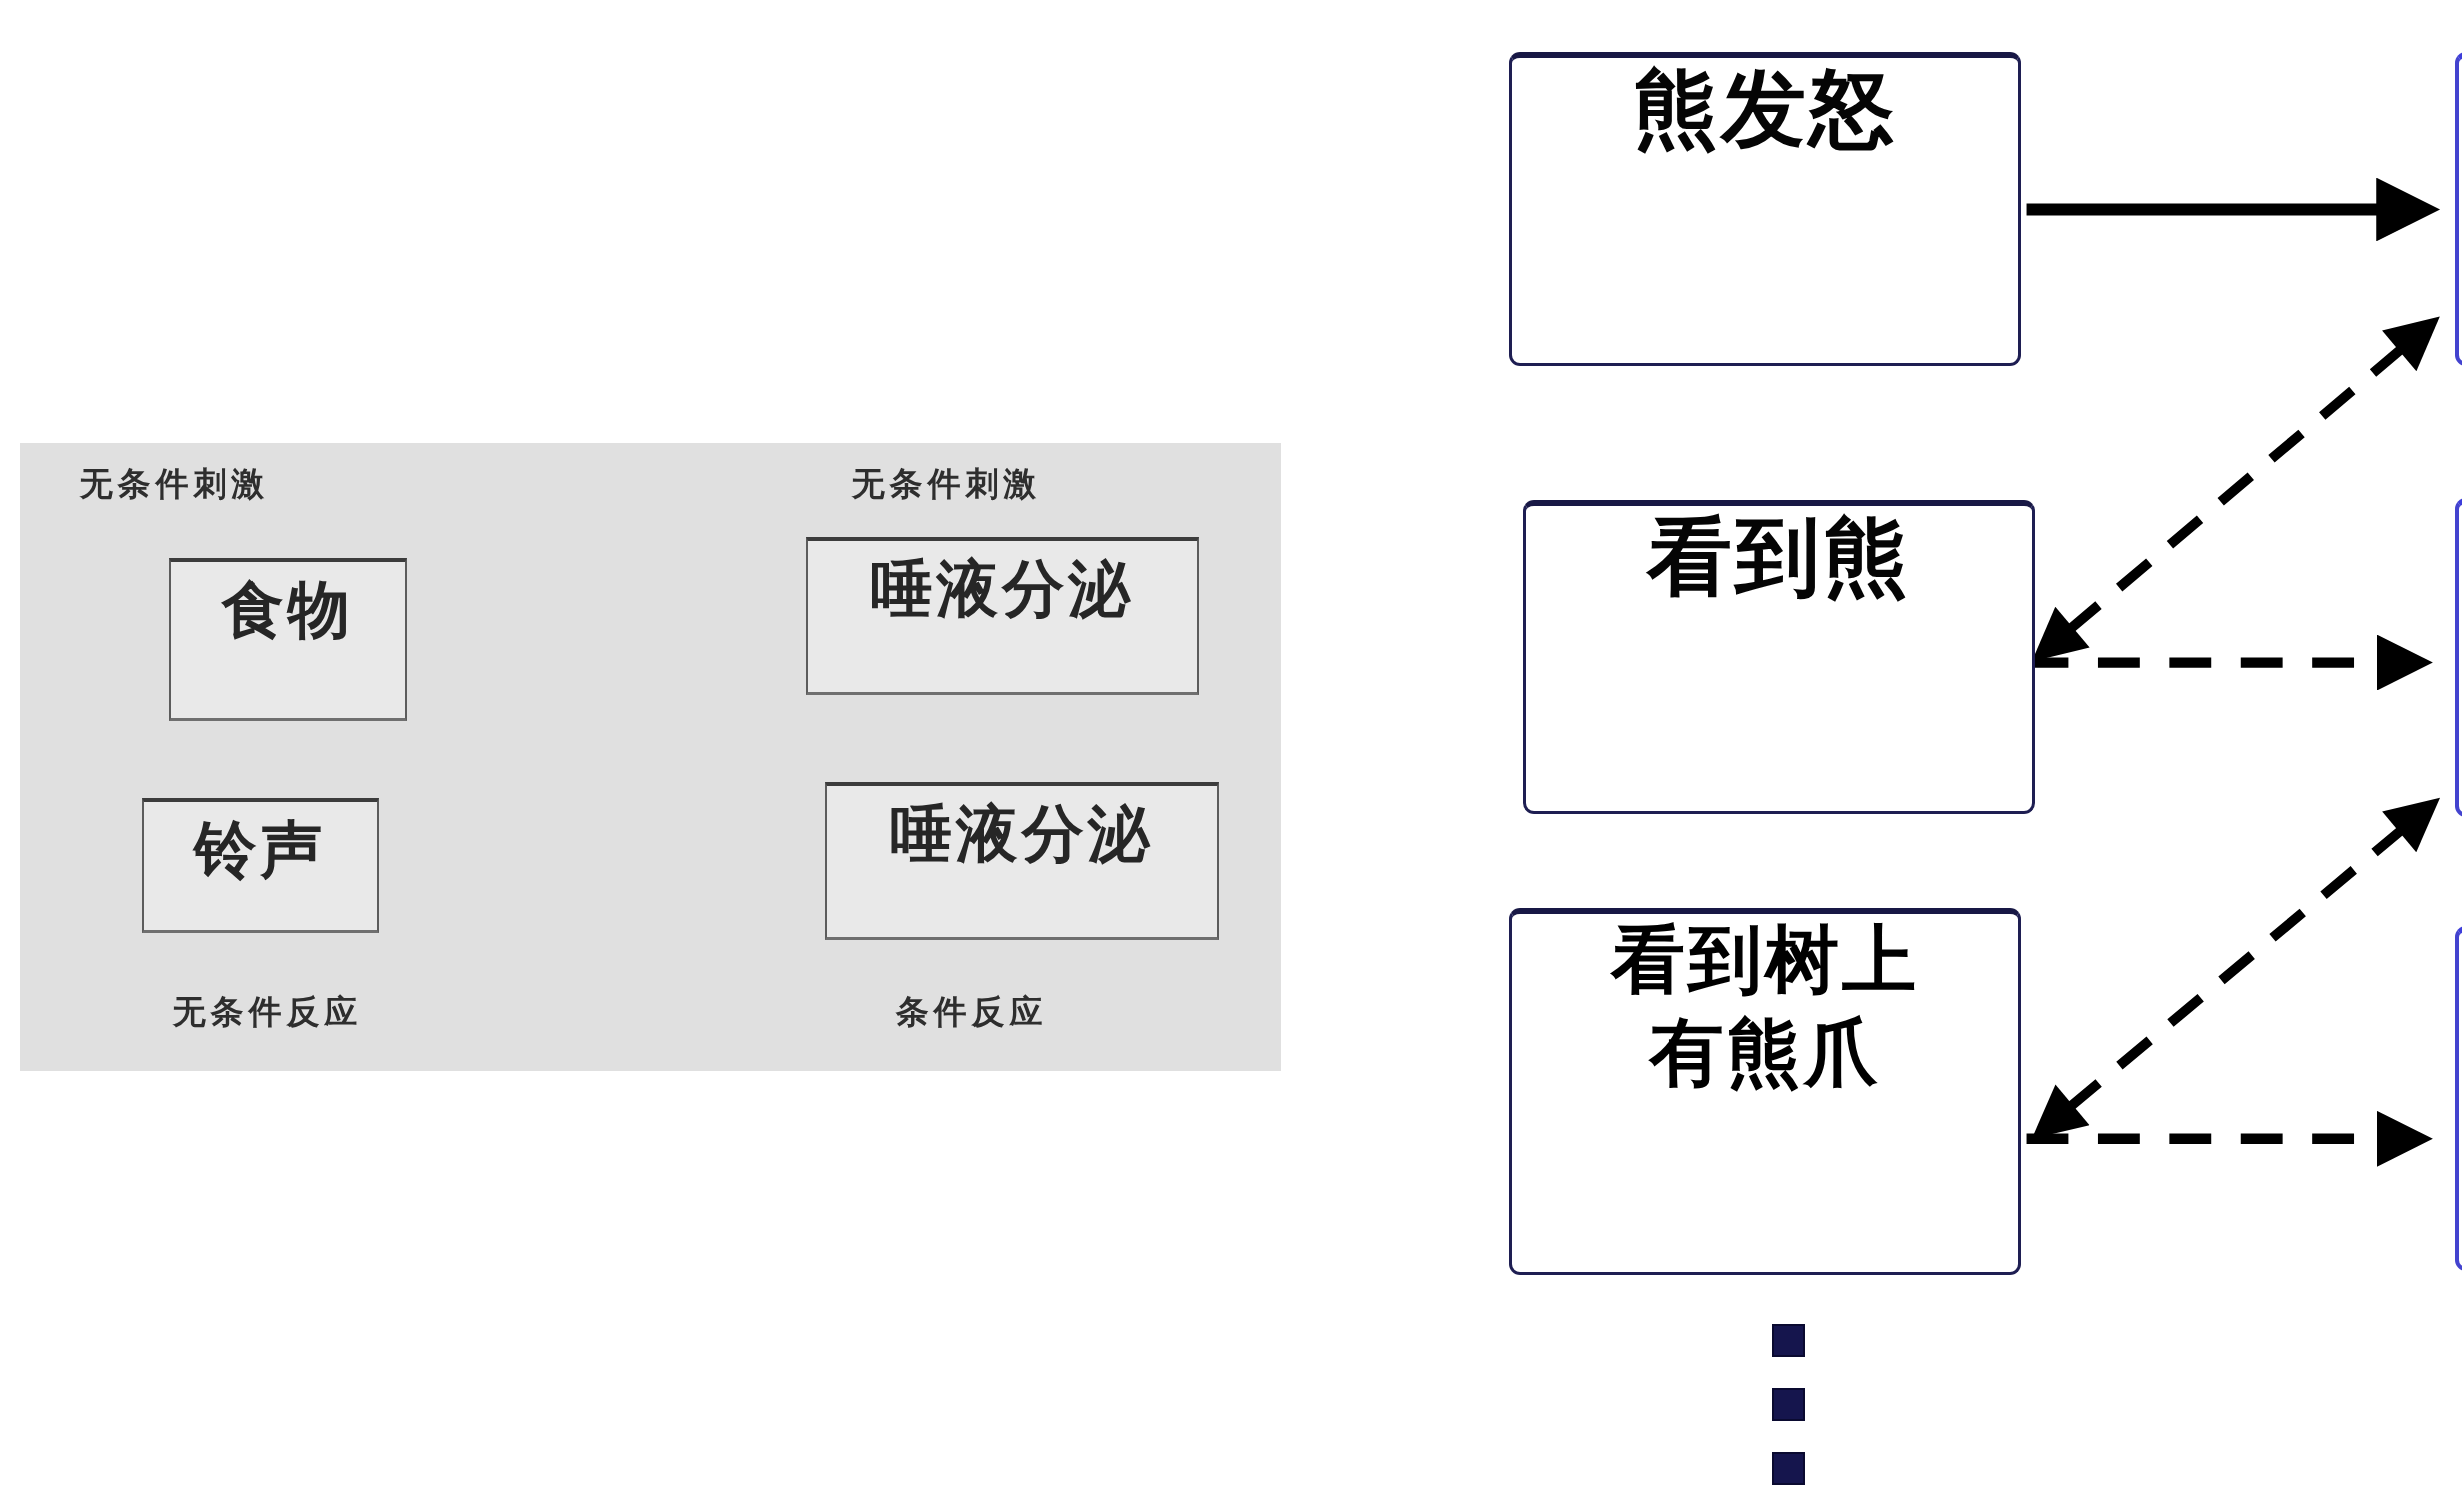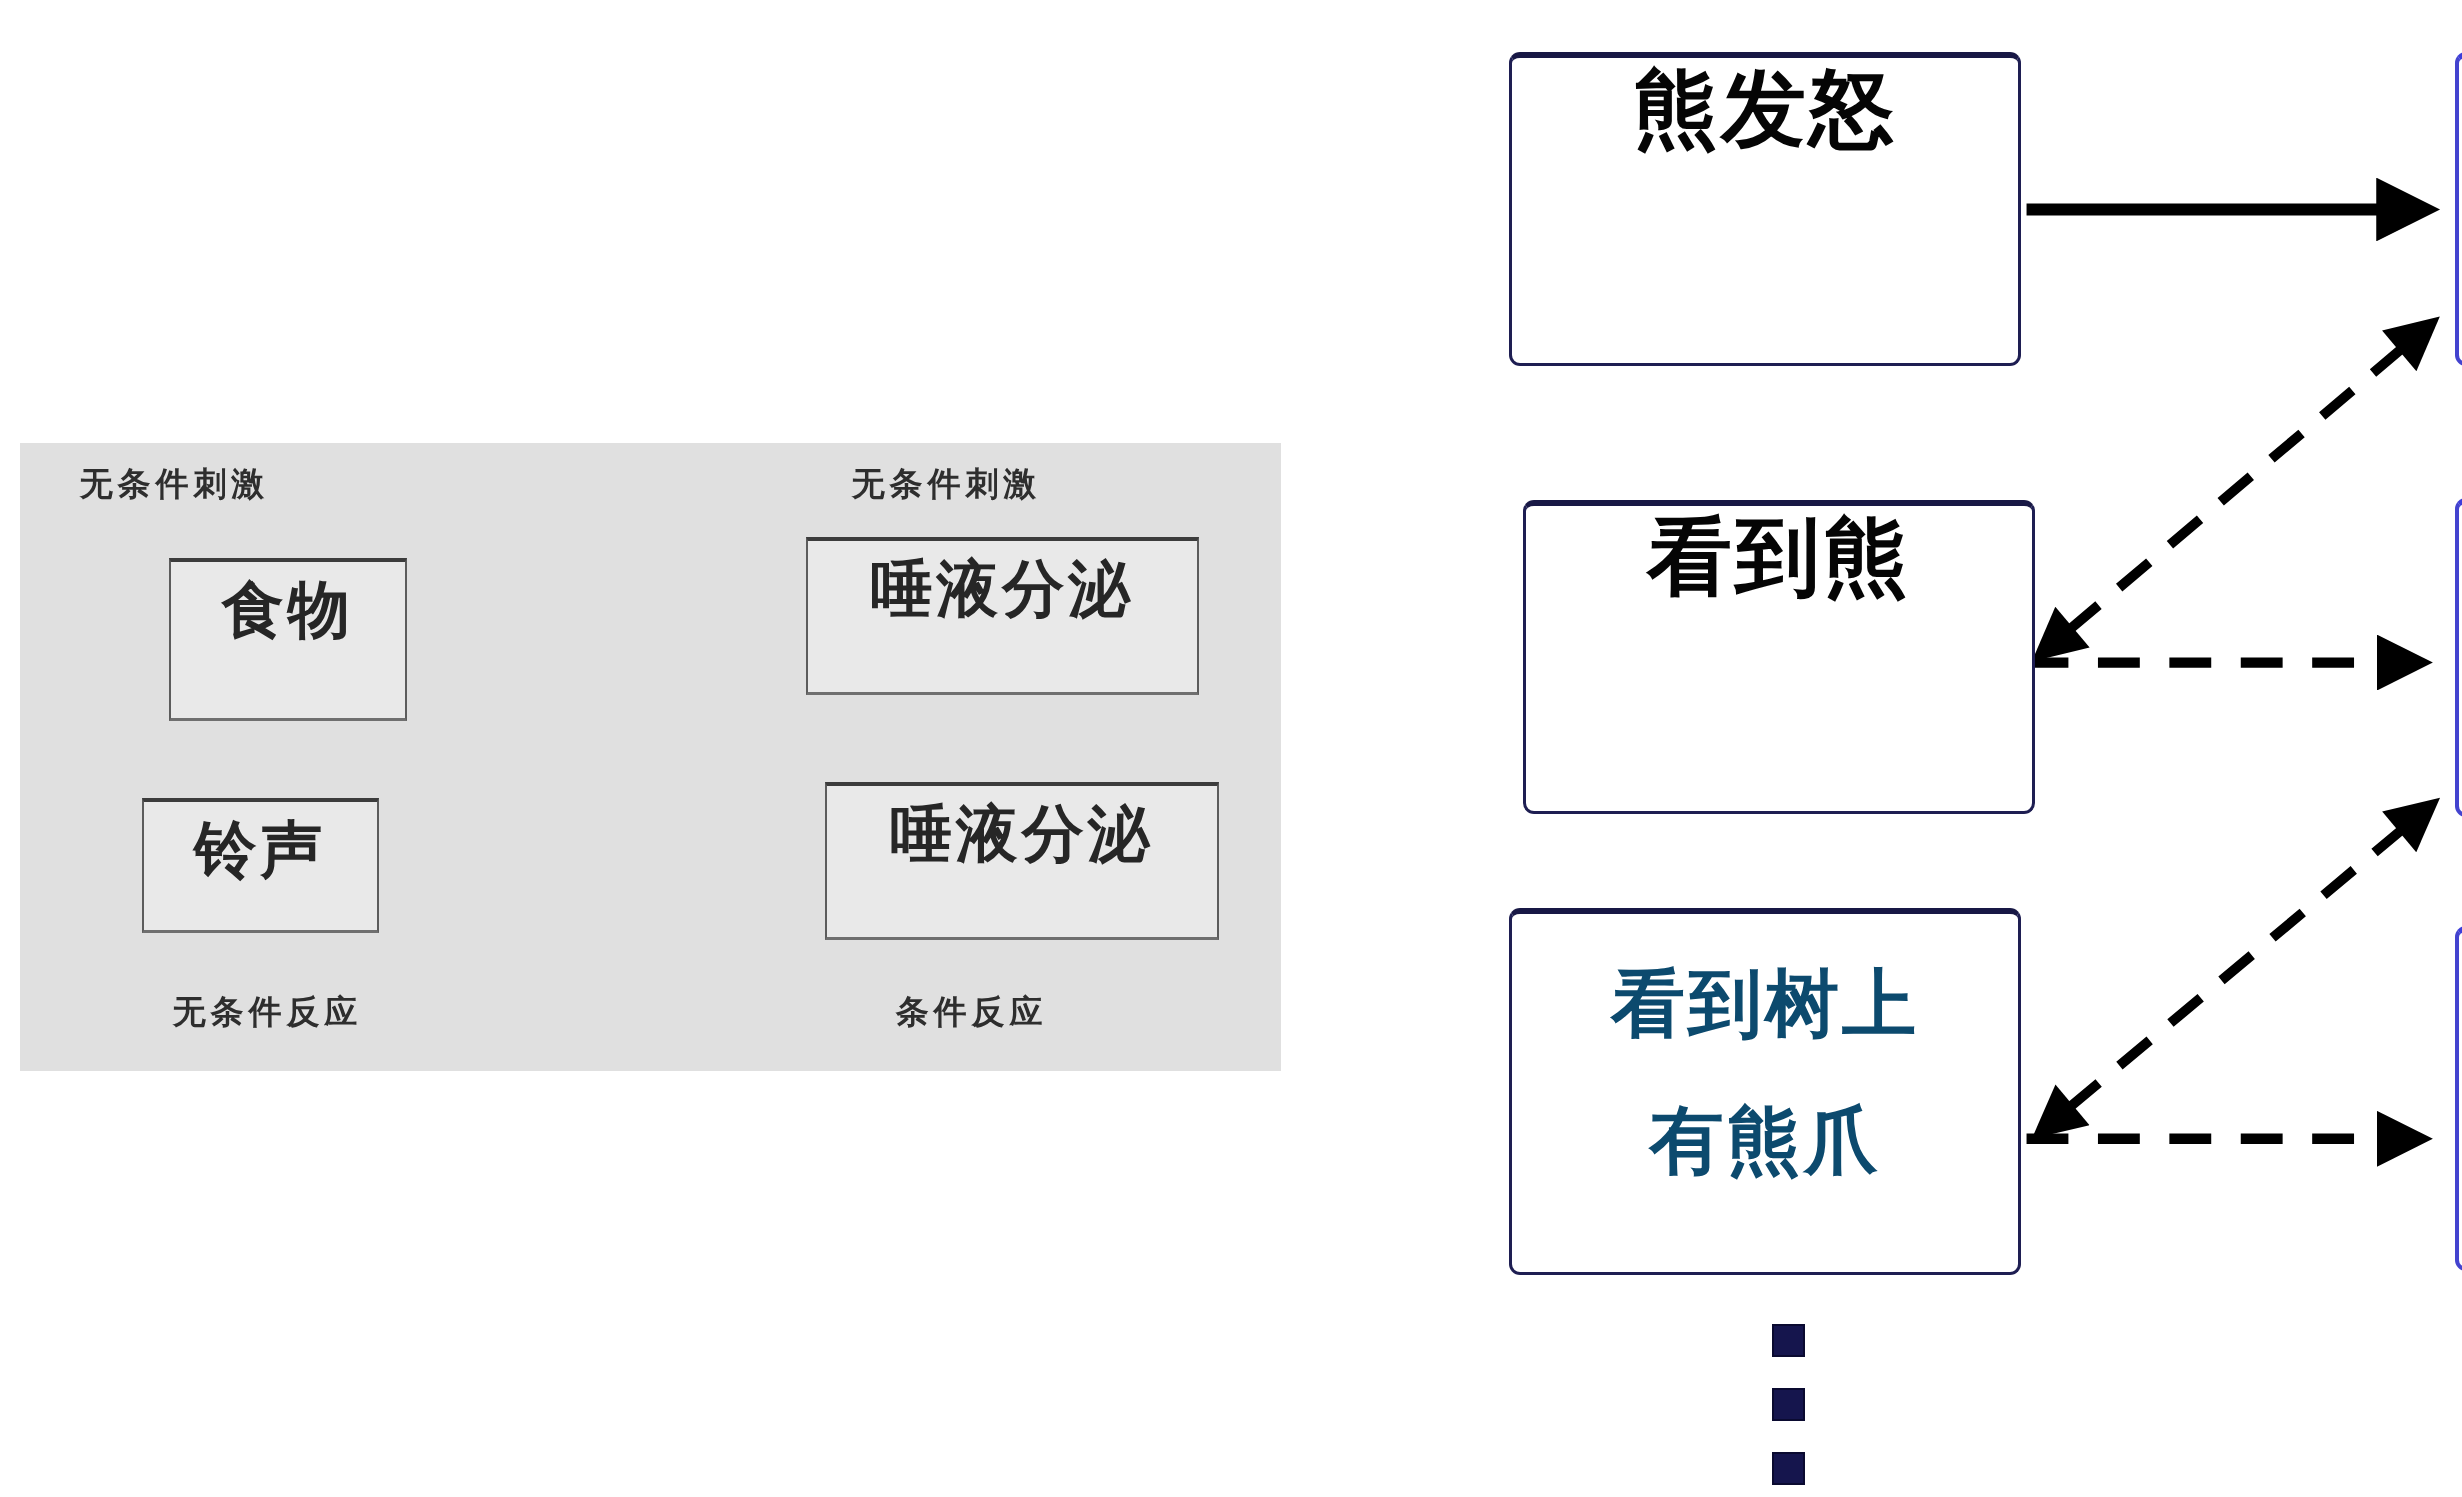--- a/index.html
+++ b/index.html
@@ -84,25 +84,24 @@
     font-size: 85px;
     color: #050505;
     line-height: 1.22;
     letter-spacing: 3px;
     white-space: nowrap;
   }
   .cn-mid {
     font-family: "Liberation Serif", serif;
     font-weight: 700;
     font-size: 74px;
-    color: #0c4a6e;
+    color: #000000;
     line-height: 1.25;
     letter-spacing: 3px;
     white-space: nowrap;
-    margin-top: 44px;
   }
 
   
   .dots {
     position: absolute;
     display: flex;
     flex-direction: column;
     gap: 31.5px;
   }
   .dot {

